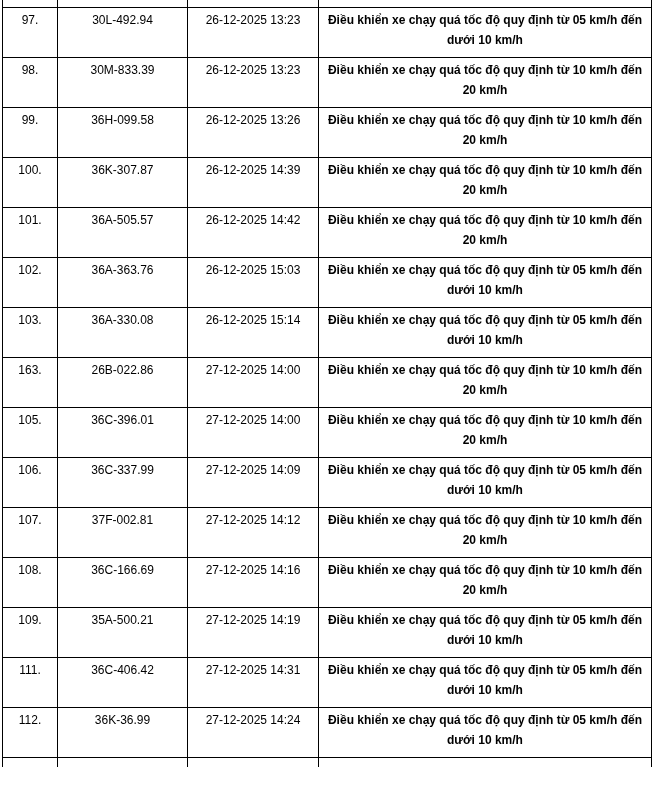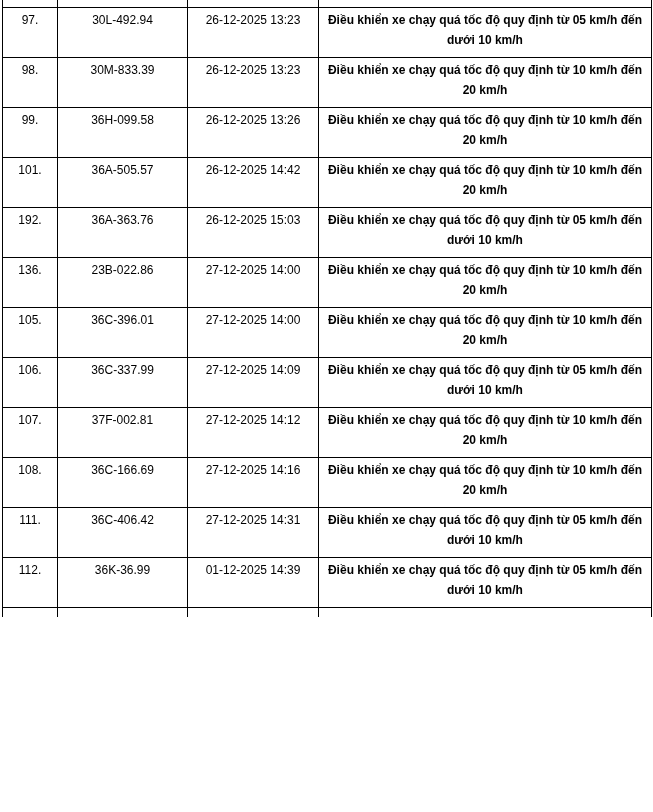--- a/index.html
+++ b/index.html
@@ -71,34 +71,46 @@
         <td>26-12-2025 13:23</td>
         <td class="cell-viol">Điều khiển xe chạy quá tốc độ quy định từ 10 km/h đến 20 km/h</td>
       </tr>
       <tr class="data-row">
         <td>99.</td>
         <td>36H-099.58</td>
         <td>26-12-2025 13:26</td>
         <td class="cell-viol">Điều khiển xe chạy quá tốc độ quy định từ 10 km/h đến 20 km/h</td>
       </tr>
       <tr class="data-row">
+        <td>100.</td>
+        <td>36K-307.87</td>
+        <td>26-12-2025 14:39</td>
+        <td class="cell-viol">Điều khiển xe chạy quá tốc độ quy định từ 10 km/h đến 20 km/h</td>
+      </tr>
+      <tr class="data-row">
         <td>101.</td>
         <td>36A-505.57</td>
         <td>26-12-2025 14:42</td>
         <td class="cell-viol">Điều khiển xe chạy quá tốc độ quy định từ 10 km/h đến 20 km/h</td>
       </tr>
       <tr class="data-row">
-        <td>192.</td>
+        <td>102.</td>
         <td>36A-363.76</td>
         <td>26-12-2025 15:03</td>
         <td class="cell-viol">Điều khiển xe chạy quá tốc độ quy định từ 05 km/h đến dưới 10 km/h</td>
       </tr>
       <tr class="data-row">
-        <td>136.</td>
-        <td>23B-022.86</td>
+        <td>103.</td>
+        <td>36A-330.08</td>
+        <td>26-12-2025 15:14</td>
+        <td class="cell-viol">Điều khiển xe chạy quá tốc độ quy định từ 05 km/h đến dưới 10 km/h</td>
+      </tr>
+      <tr class="data-row">
+        <td>163.</td>
+        <td>26B-022.86</td>
         <td>27-12-2025 14:00</td>
         <td class="cell-viol">Điều khiển xe chạy quá tốc độ quy định từ 10 km/h đến 20 km/h</td>
       </tr>
       <tr class="data-row">
         <td>105.</td>
         <td>36C-396.01</td>
         <td>27-12-2025 14:00</td>
         <td class="cell-viol">Điều khiển xe chạy quá tốc độ quy định từ 10 km/h đến 20 km/h</td>
       </tr>
       <tr class="data-row">
@@ -113,29 +125,35 @@
         <td>27-12-2025 14:12</td>
         <td class="cell-viol">Điều khiển xe chạy quá tốc độ quy định từ 10 km/h đến 20 km/h</td>
       </tr>
       <tr class="data-row">
         <td>108.</td>
         <td>36C-166.69</td>
         <td>27-12-2025 14:16</td>
         <td class="cell-viol">Điều khiển xe chạy quá tốc độ quy định từ 10 km/h đến 20 km/h</td>
       </tr>
       <tr class="data-row">
+        <td>109.</td>
+        <td>35A-500.21</td>
+        <td>27-12-2025 14:19</td>
+        <td class="cell-viol">Điều khiển xe chạy quá tốc độ quy định từ 05 km/h đến dưới 10 km/h</td>
+      </tr>
+      <tr class="data-row">
         <td>111.</td>
         <td>36C-406.42</td>
         <td>27-12-2025 14:31</td>
         <td class="cell-viol">Điều khiển xe chạy quá tốc độ quy định từ 05 km/h đến dưới 10 km/h</td>
       </tr>
       <tr class="data-row">
         <td>112.</td>
         <td>36K-36.99</td>
-        <td>01-12-2025 14:39</td>
+        <td>27-12-2025 14:24</td>
         <td class="cell-viol">Điều khiển xe chạy quá tốc độ quy định từ 05 km/h đến dưới 10 km/h</td>
       </tr>
 
       <tr class="partial-bottom">
         <td></td>
         <td></td>
         <td></td>
         <td></td>
       </tr>
     </tbody>

